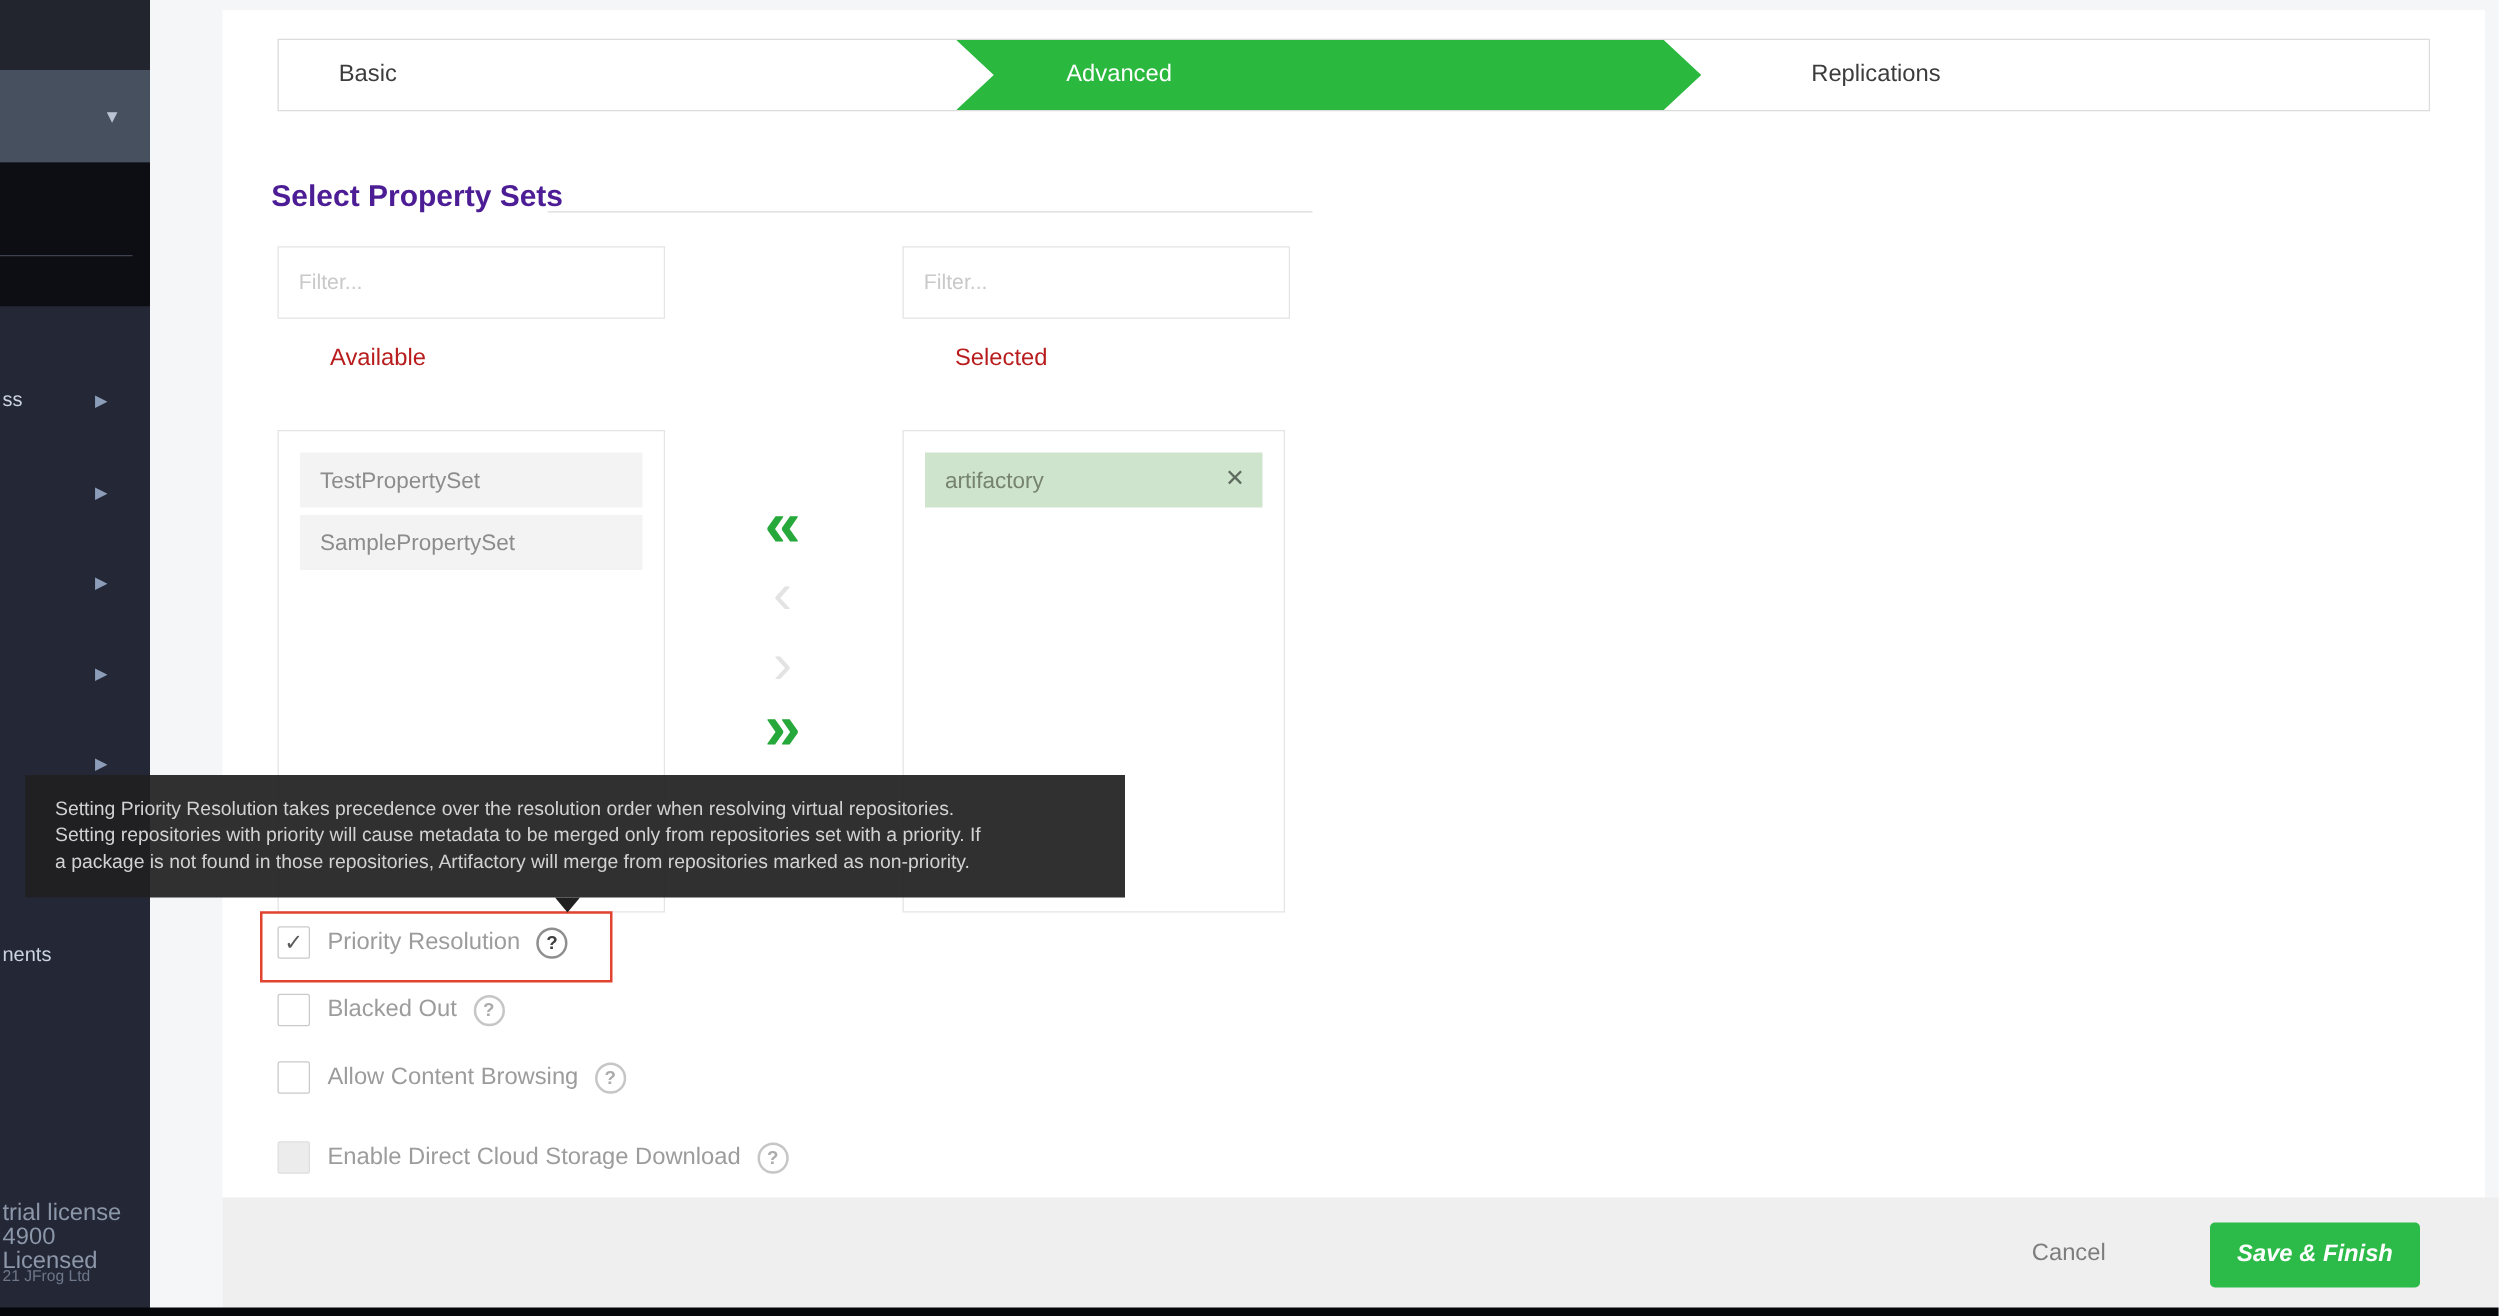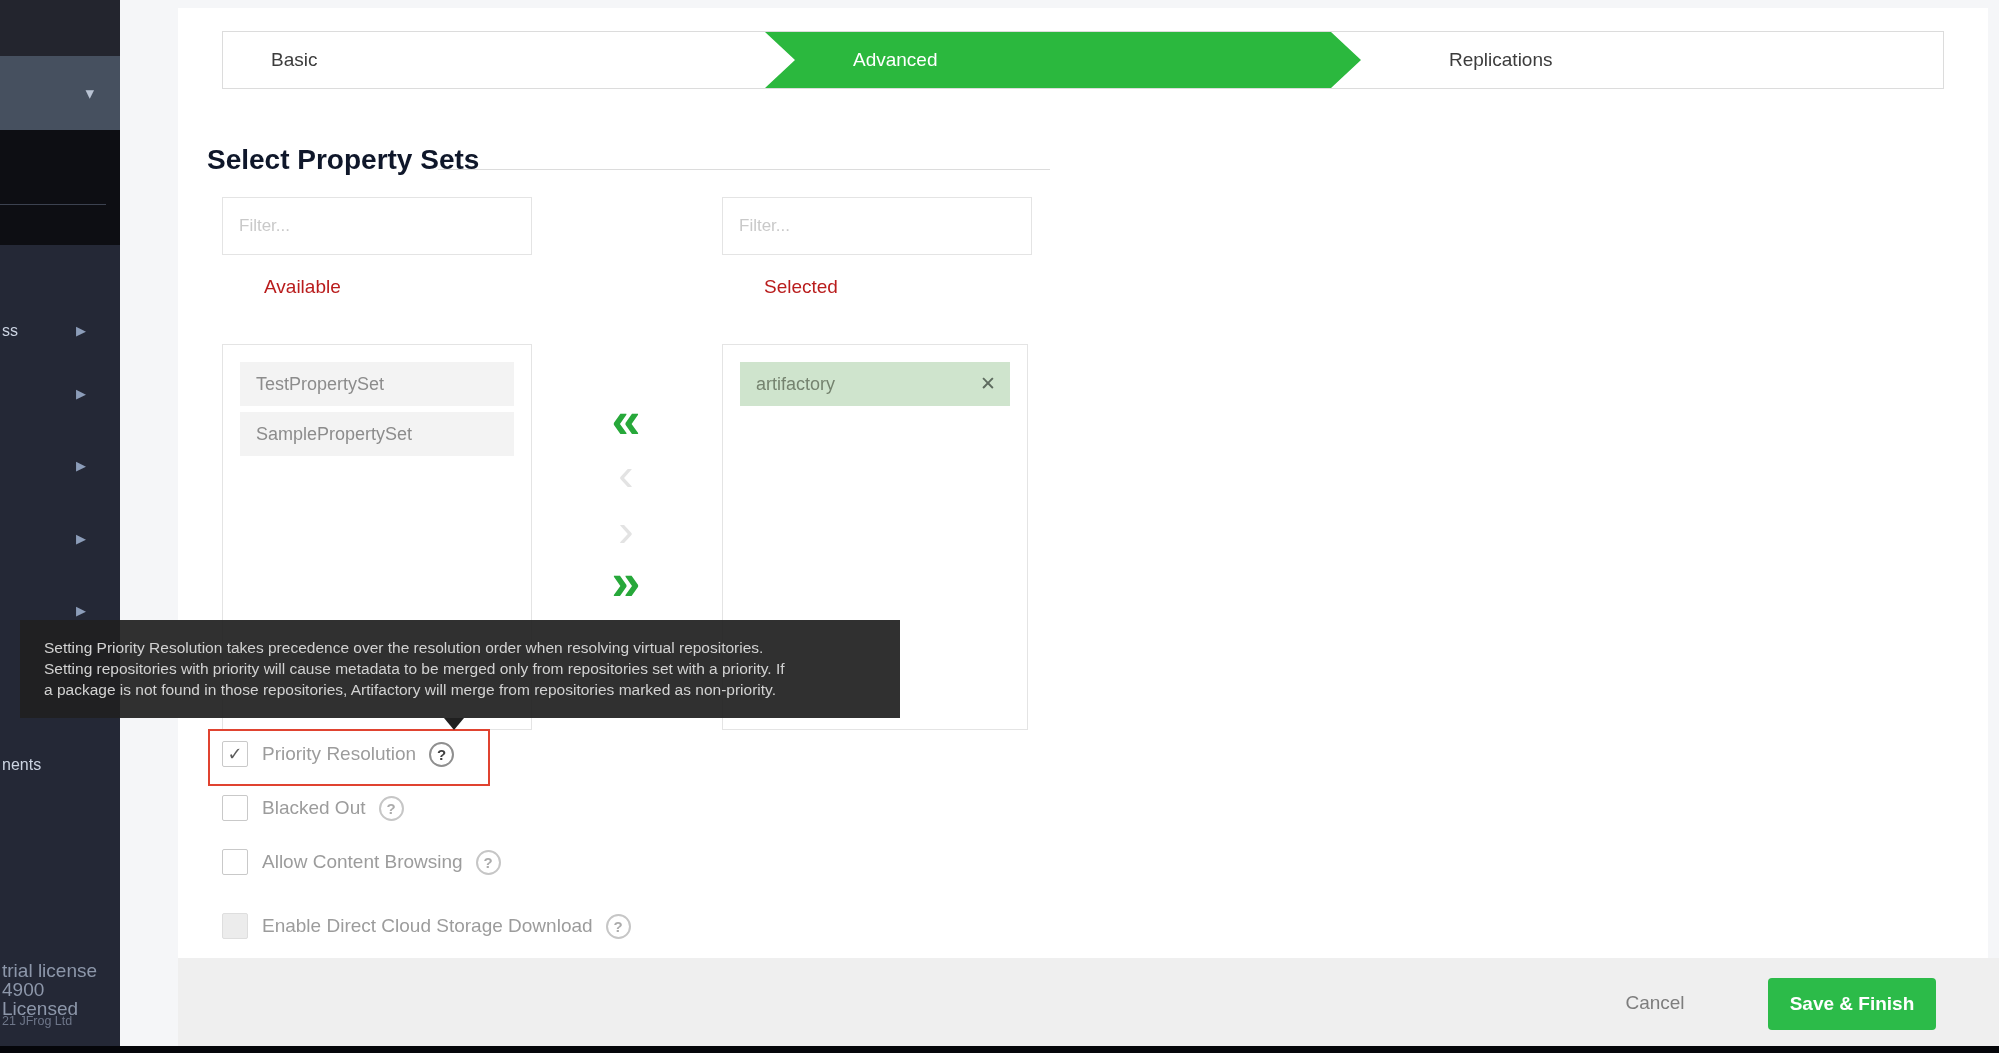--- a/index.html
+++ b/index.html
@@ -30,21 +30,21 @@
   .step { position:absolute; top:0; height:56px; line-height:56px; font-size:19px; color:#3c3c3c; cursor:pointer; }
   .step span { pointer-events:none; }
   .step-basic { left:0; width:542px; padding-left:48px; }
   .step-advanced {
     left:542px; width:596px; padding-left:88px;
     background:#2bb83e; color:#ffffff;
     clip-path:polygon(0 0, calc(100% - 30px) 0, 100% 50%, calc(100% - 30px) 100%, 0 100%, 30px 50%);
   }
   .step-repl { left:1138px; width:582px; padding-left:88px; }
   
-  .section-title { position:absolute; left:207px; top:144px; font-size:28px; font-weight:bold; color:#0f172a; z-index:3; }
+  .section-title { position:absolute; left:217px; top:144px; font-size:24px; font-weight:bold; color:#4c1d95; z-index:3; }
   .section-rule  { position:absolute; left:438px; top:169px; width:612px; height:1px; background:#dcdcdc; z-index:3; }
   
   .filter-input { position:absolute; top:197px; width:310px; height:58px; border:1px solid #e4e4e4; background:#fff;
                   padding:0 16px; font-size:17px; color:#666; font-family:"Liberation Sans",sans-serif; z-index:3; }
   .filter-input::placeholder { color:#c9c9c9; opacity:1; }
   .filter-avail { left:222px; } .filter-sel { left:722px; }
   
   .list-label { position:absolute; top:276px; font-size:19px; color:#b91c1c; z-index:3;margin-left:42px; }
   .label-avail { left:222px; } .label-sel { left:722px;text-align:center; }
   .list-box { position:absolute; top:311px; width:310px; height:386px; border:1px solid #e4e4e4; background:#fff; padding:17px; z-index:3;margin-top:33px; }
@@ -77,36 +77,36 @@
   .help { margin-left:13px; width:25px; height:25px; border:2px solid #c6c6c6; border-radius:50%;
           display:inline-flex; align-items:center; justify-content:center;
           color:#ababab; font-size:15px; font-weight:bold; cursor:pointer; flex:0 0 auto; }
   .help.dark { border-color:#8f8f8f; color:#3f3f3f; }
   
   .footer { position:absolute; left:178px; top:958px; width:1821px; height:88px; background:#efefef; z-index:3; }
   .cancel-btn { position:absolute; left:1598px; top:983px; width:114px; height:40px; line-height:40px; text-align:center;
                 color:#7d7d7d; font-size:19px; cursor:pointer; z-index:4; }
   .save-btn { position:absolute; left:1768px; top:978px; width:168px; height:52px; background:#2cbb49; border:none;
               border-radius:4px; color:#ffffff; font-size:19px; font-weight:bold; cursor:pointer; z-index:4;
-              font-family:"Liberation Sans",sans-serif; }
+              font-family:"Liberation Sans",sans-serif;font-style:italic; }
   .bottom-strip { position:absolute; left:0; top:1046px; width:1999px; height:7px; background:#05060a; z-index:7; }
 </style>
 </head>
 <body>
 
 <div class="sidebar">
   <div class="sb-top"></div>
   <div class="sb-select">
     <span class="sb-caret">▾</span>
   </div>
   <div class="sb-dark">
     <div class="sb-sep"></div>
   </div>
 
-  <div class="sb-item" style="top:318px">
+  <div class="sb-item" style="top:308px">
     <span class="sb-item-label">ss</span>
     <span class="sb-arrow">▶</span>
   </div>
   <div class="sb-item" style="top:381px">
     <span class="sb-arrow">▶</span>
   </div>
   <div class="sb-item" style="top:453px">
     <span class="sb-arrow">▶</span>
   </div>
   <div class="sb-item" style="top:526px">

